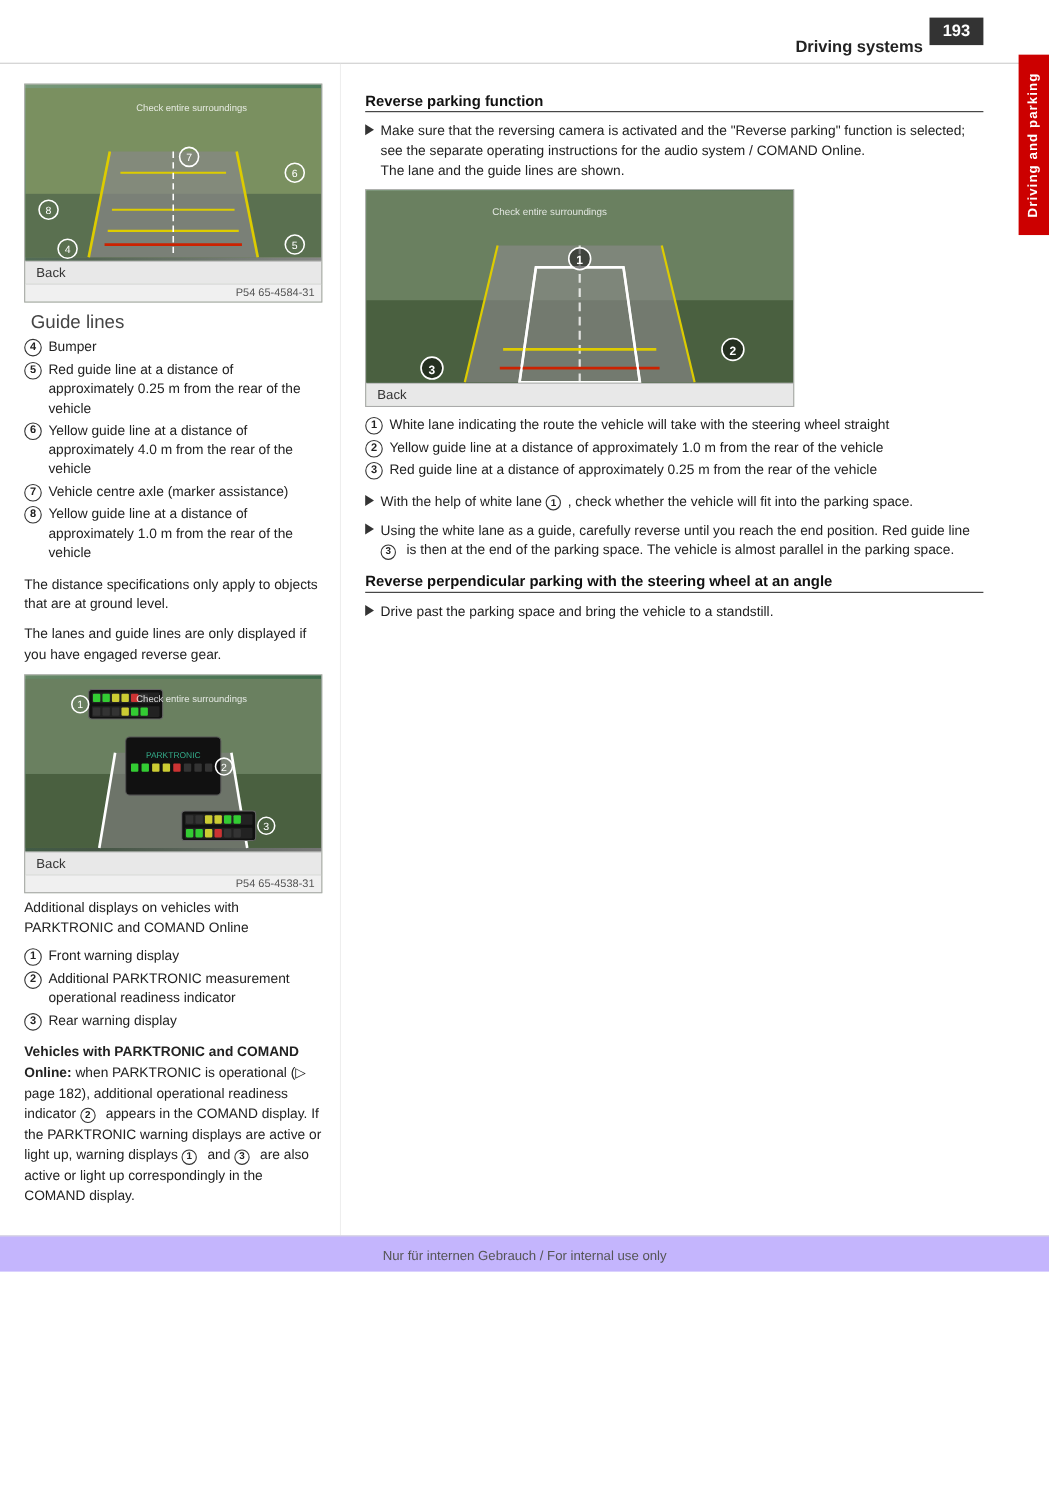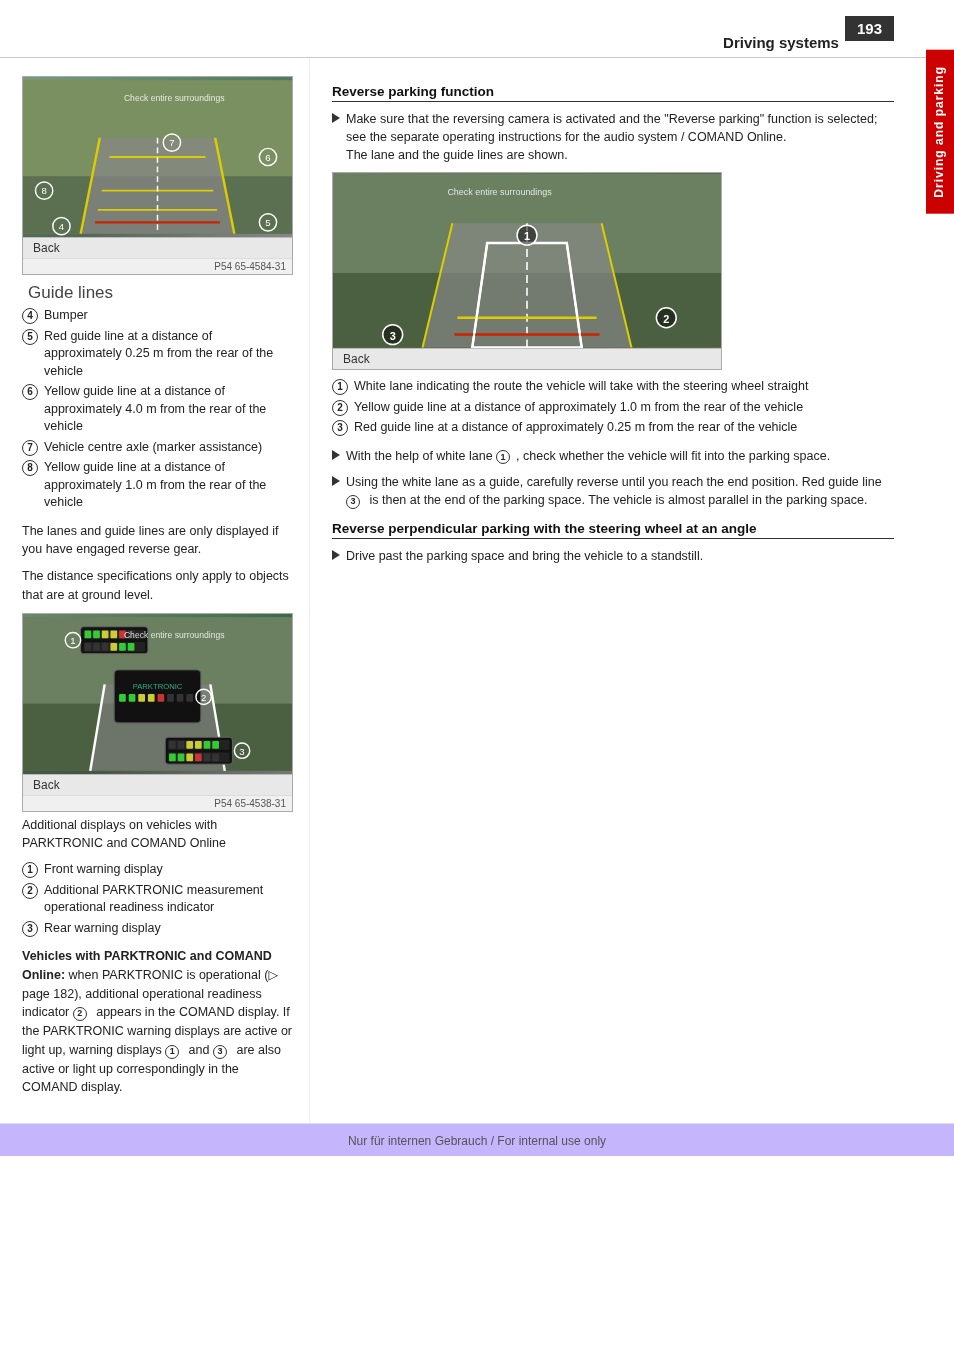--- a/index.html
+++ b/index.html
@@ -313,22 +313,22 @@
       <li>
         <span class="circle-num">7</span>
         <span>Vehicle centre axle (marker assistance)</span>
       </li>
       <li>
         <span class="circle-num">8</span>
         <span>Yellow guide line at a distance of approximately 1.0 m from the rear of the vehicle</span>
       </li>
     </ul>
 
+    <p class="body-para">The distance specifications only apply to objects that are at ground level.</p>
     <p class="body-para">The lanes and guide lines are only displayed if you have engaged reverse gear.</p>
-    <p class="body-para">The distance specifications only apply to objects that are at ground level.</p>
 
     <div class="img-box">
       <div class="img-area second">
         <svg class="img-svg" viewBox="0 0 280 160" xmlns="http://www.w3.org/2000/svg">
           <rect width="280" height="160" fill="#6a8060"></rect>
           <rect y="90" width="280" height="70" fill="#4a6040"></rect>
           <polygon points="70,160 210,160 195,70 85,70" fill="#808080" opacity="0.65"></polygon>
 
           <line x1="85" y1="70" x2="70" y2="160" stroke="#fff" stroke-width="2.5"></line>
           <line x1="195" y1="70" x2="210" y2="160" stroke="#fff" stroke-width="2.5"></line>

